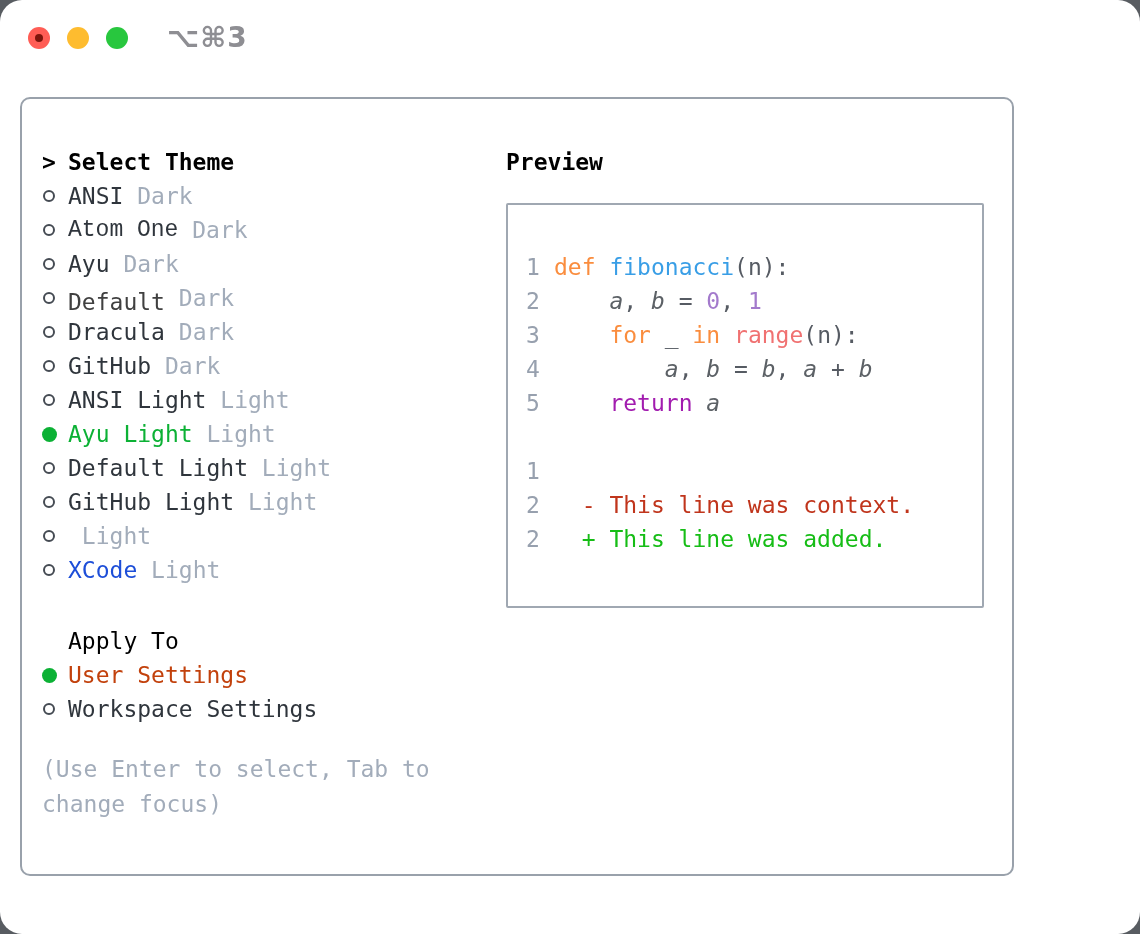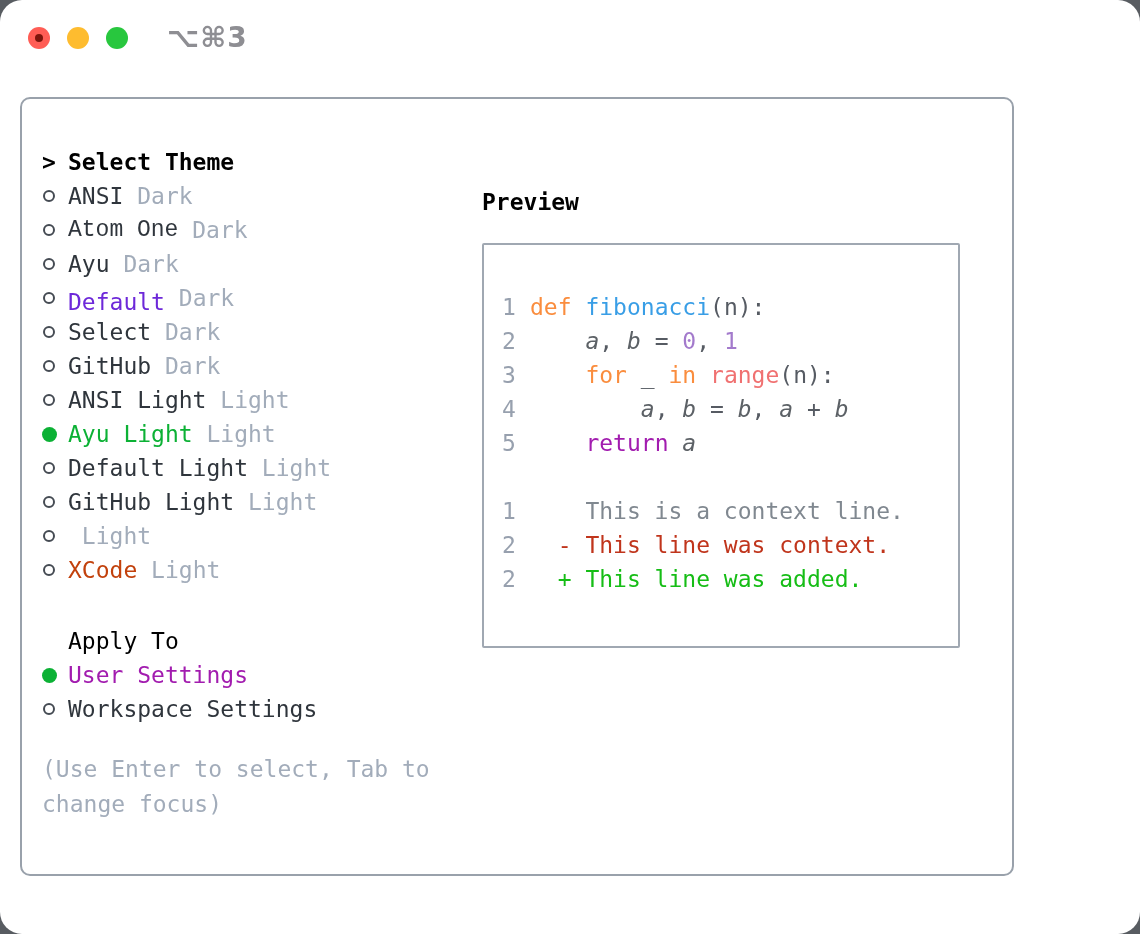--- a/index.html
+++ b/index.html
@@ -52,21 +52,21 @@
   .dot{
     width:15px;height:15px;border-radius:50%;margin-left:0px;
   }
   .prompt{font-weight:700;color:#000;}
   .hdr{font-weight:700;color:#000;}
   .apply-hdr{color:#000;}
   .tag{white-space:pre;text-align:center;}
   .help{margin-top:26px;font-size:23px;line-height:35px;}
   
   .preview-column{
-    position:absolute;left:460px;top:46px;width:500px;margin-top:40px;
+    position:absolute;left:484px;top:46px;width:500px;
   }
   .preview-title{
     font-weight:700;font-size:23px;line-height:34px;color:#000;
   }
   .preview-box{
     margin-top:24px;width:478px;height:405px;
     border:2px solid #a0a8b2;border-radius:2px;
     box-sizing:border-box;overflow:hidden;
     padding:45px 0 0 18px;
   }
@@ -93,38 +93,38 @@
     <div class="theme-column">
       <div class="row">
         <span class="marker prompt">&gt;</span>
         <span class="hdr">Select Theme</span>
       </div>
 
       <div id="theme-list">
           <div class="row"><span class="marker"><span class="ring"></span></span><span style="color: rgb(47, 53, 60);">ANSI</span><span class="tag" style="color: rgb(162, 172, 186);"> Dark</span></div>
           <div class="row"><span class="marker"><span class="ring"></span></span><span style="color: rgb(47, 53, 60); font-family: Liberation Mono, monospace;">Atom One</span><span class="tag" style="color: rgb(162, 172, 186);"> Dark</span></div>
           <div class="row"><span class="marker"><span class="ring"></span></span><span style="color: rgb(47, 53, 60);">Ayu</span><span class="tag" style="color: rgb(162, 172, 186);"> Dark</span></div>
-          <div class="row"><span class="marker"><span class="ring"></span></span><span style="color: #6d28d9; margin-top: 8px;">Default</span><span class="tag" style="color: rgb(162, 172, 186);"> Dark</span></div>
-          <div class="row"><span class="marker"><span class="ring"></span></span><span style="color: rgb(47, 53, 60);">Select</span><span class="tag" style="color: rgb(162, 172, 186);"> Dark</span></div>
+          <div class="row"><span class="marker"><span class="ring"></span></span><span style="color: #404040; margin-top: 8px;">Default</span><span class="tag" style="color: rgb(162, 172, 186);"> Dark</span></div>
+          <div class="row"><span class="marker"><span class="ring"></span></span><span style="color: rgb(47, 53, 60);">Dracula</span><span class="tag" style="color: rgb(162, 172, 186);"> Dark</span></div>
           <div class="row"><span class="marker"><span class="ring"></span></span><span style="color: rgb(47, 53, 60);">GitHub</span><span class="tag" style="color: rgb(162, 172, 186);"> Dark</span></div>
           <div class="row"><span class="marker"><span class="ring"></span></span><span style="color: rgb(47, 53, 60);">ANSI Light</span><span class="tag" style="color: rgb(162, 172, 186);"> Light</span></div>
           <div class="row"><span class="marker"><span class="dot" style="background: rgb(12, 177, 53);"></span></span><span style="color: rgb(12, 177, 53); text-align: right;">Ayu Light</span><span class="tag" style="color: rgb(162, 172, 186);"> Light</span></div>
           <div class="row"><span class="marker"><span class="ring"></span></span><span style="color: rgb(47, 53, 60);">Default Light</span><span class="tag" style="color: rgb(162, 172, 186);"> Light</span></div>
           <div class="row"><span class="marker"><span class="ring"></span></span><span style="color: rgb(47, 53, 60);">GitHub Light</span><span class="tag" style="color: rgb(162, 172, 186);"> Light</span></div>
           <div class="row"><span class="marker"><span class="ring"></span></span><span class="tag" style="color: rgb(162, 172, 186);"> Light</span></div>
-          <div class="row"><span class="marker"><span class="ring"></span></span><span style="color: #c2410c;">XCode</span><span class="tag" style="color: rgb(162, 172, 186);"> Light</span></div>
+          <div class="row"><span class="marker"><span class="ring"></span></span><span style="color: #1d4ed8;">XCode</span><span class="tag" style="color: rgb(162, 172, 186);"> Light</span></div>
         </div>
 
       <div class="row apply-hdr" style="margin-top:37px;">
         <span class="marker"></span>
         <span>Apply To</span>
       </div>
 
       <div id="apply-list">
-          <div class="row"><span class="marker"><span class="dot" style="background: rgb(12, 177, 53);"></span></span><span style="color: #a21caf; text-align: center;">User Settings</span></div>
+          <div class="row"><span class="marker"><span class="dot" style="background: rgb(12, 177, 53);"></span></span><span style="color: #c2410c; text-align: center;">User Settings</span></div>
           <div class="row"><span class="marker"><span class="ring"></span></span><span style="color: rgb(47, 53, 60);">Workspace Settings</span></div>
         </div>
 
       <div class="help" style="color: rgb(162, 172, 186);">
         <div>(Use Enter to select, Tab to</div>
         <div>change focus)</div>
       </div>
     </div>
 
     <div class="preview-column">
@@ -132,21 +132,21 @@
       <div class="preview-box">
         <div id="code-block">
             <div class="pline"><span class="lno" style="color: rgb(151, 160, 174);">1</span><span class="content"><span class="tok-keyword" style="color: rgb(250, 141, 62);">def</span><span class="tok-plain" style="color: rgb(86, 91, 99);"> </span><span class="tok-function" style="color: rgb(57, 158, 230);">fibonacci</span><span class="tok-plain" style="color: rgb(86, 91, 99);">(n):</span></span></div>
             <div class="pline"><span class="lno" style="color: rgb(151, 160, 174);">2</span><span class="content"><span class="tok-plain" style="color: rgb(86, 91, 99);">    </span><span class="tok-variable" style="color: rgb(92, 97, 102);">a</span><span class="tok-plain" style="color: rgb(86, 91, 99);">, </span><span class="tok-variable" style="color: rgb(92, 97, 102);">b</span><span class="tok-plain" style="color: rgb(86, 91, 99);"> = </span><span class="tok-number" style="color: rgb(163, 122, 204);">0</span><span class="tok-plain" style="color: rgb(86, 91, 99);">, </span><span class="tok-number" style="color: rgb(163, 122, 204);">1</span></span></div>
             <div class="pline"><span class="lno" style="color: rgb(151, 160, 174);">3</span><span class="content"><span class="tok-plain" style="color: rgb(86, 91, 99);">    </span><span class="tok-keyword" style="color: rgb(250, 141, 62);">for</span><span class="tok-plain" style="color: rgb(86, 91, 99);"> _ </span><span class="tok-keyword" style="color: rgb(250, 141, 62);">in</span><span class="tok-plain" style="color: rgb(86, 91, 99);"> </span><span class="tok-builtin" style="color: rgb(240, 113, 113);">range</span><span class="tok-plain" style="color: rgb(86, 91, 99);">(n):</span></span></div>
             <div class="pline"><span class="lno" style="color: rgb(151, 160, 174);">4</span><span class="content"><span class="tok-plain" style="color: rgb(86, 91, 99);">        </span><span class="tok-variable" style="color: rgb(92, 97, 102);">a</span><span class="tok-plain" style="color: rgb(86, 91, 99);">, </span><span class="tok-variable" style="color: rgb(92, 97, 102);">b</span><span class="tok-plain" style="color: rgb(86, 91, 99);"> = </span><span class="tok-variable" style="color: rgb(92, 97, 102);">b</span><span class="tok-plain" style="color: rgb(86, 91, 99);">, </span><span class="tok-variable" style="color: rgb(92, 97, 102);">a</span><span class="tok-plain" style="color: rgb(86, 91, 99);"> + </span><span class="tok-variable" style="color: rgb(92, 97, 102);">b</span></span></div>
             <div class="pline"><span class="lno" style="color: rgb(151, 160, 174);">5</span><span class="content"><span class="tok-plain" style="color: rgb(86, 91, 99);">    </span><span class="tok-keyword" style="color: #a21caf;">return</span><span class="tok-plain" style="color: rgb(86, 91, 99);"> </span><span class="tok-variable" style="color: rgb(92, 97, 102);">a</span></span></div>
           </div>
         <div class="blank-line"></div>
         <div id="diff-block">
-            <div class="pline"><span class="lno" style="color: rgb(151, 160, 174);">1</span><span class="content" style="color: rgb(128, 136, 144);">    This is a context line.</span></div>
+            <div class="pline"><span class="lno" style="color: rgb(151, 160, 174);">1</span></div>
             <div class="pline"><span class="lno" style="color: rgb(151, 160, 174);">2</span><span class="content" style="color: rgb(192, 53, 28);">  - This line was context.</span></div>
             <div class="pline"><span class="lno" style="color: rgb(151, 160, 174);">2</span><span class="content" style="color: rgb(22, 189, 22);">  + This line was added.</span></div>
           </div>
       </div>
     </div>
 
   </div>
 </div>
 
 </body></html>

